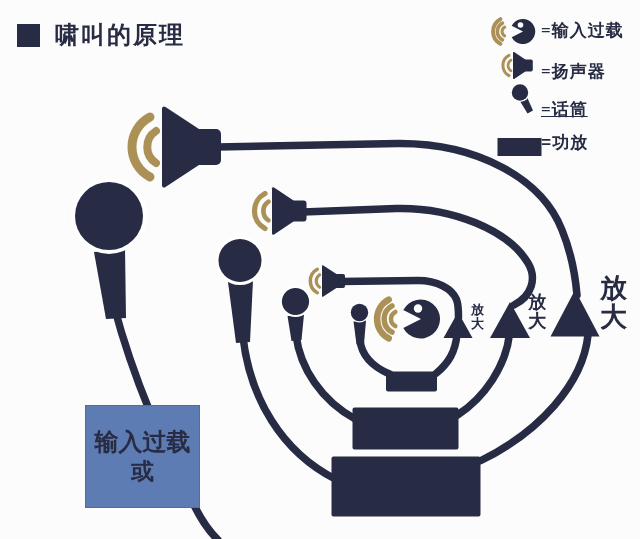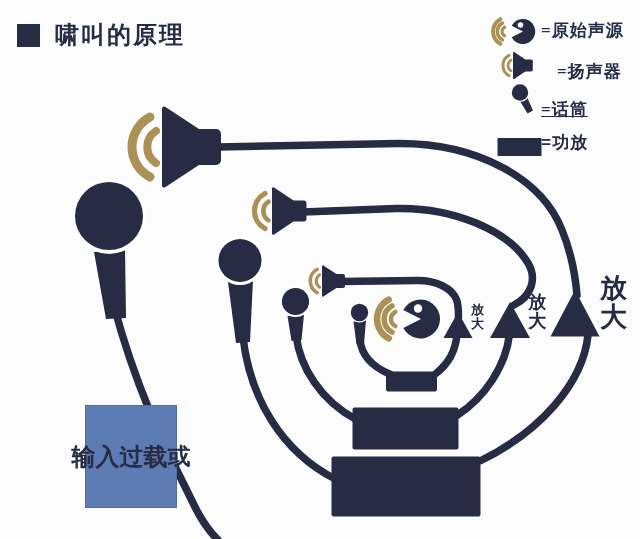--- a/index.html
+++ b/index.html
@@ -19,32 +19,32 @@
   
   .f-ink{fill:var(--ink);}
   .f-white{fill:#fff;}
   .s-gold{stroke:var(--gold);fill:none;}
   .cable{stroke:var(--ink);fill:none;stroke-width:7.5;stroke-linecap:round;}
   
   .title-square{left:17px;top:24px;width:23px;height:23px;background:var(--ink);}
   .title-text{left:47px;top:19px;font-size:24px;font-weight:bold;letter-spacing:2px;white-space:nowrap;padding-left:8px;}
   
   .legend-label{left:541px;font-size:17px;font-weight:bold;white-space:nowrap;letter-spacing:1px;}
-  .ll-0{top:19px;} .ll-1{top:60px;margin-left:16px;} .ll-2{top:98px;text-decoration:underline;} .ll-3{top:131px;font-family:Liberation Mono, monospace;}
+  .ll-0{top:19px;} .ll-1{top:60px;} .ll-2{top:98px;text-decoration:underline;} .ll-3{top:131px;font-family:Liberation Mono, monospace;}
   
   .amplify{font-weight:bold;width:1.15em;line-height:1.08;text-align:center;word-break:break-all;}
   .amp-1{left:470px;top:303px;font-size:13px;}
   .amp-2{left:527px;top:293px;font-size:18px;}
   .amp-3{left:598px;top:274px;font-size:27px;}
   
   .overload-box{
-    left:85px;top:405px;width:92px;height:103px;
+    left:85px;top:405px;width:115px;height:103px;
     background:var(--boxblue);border:1px solid #4c6da5;
     box-sizing:border-box;
-    display:flex;justify-content:center;align-items:center;
+    display:flex;flex-direction:column;justify-content:center;align-items:center;
     z-index:3;
   }
   .overload-line{font-weight:bold;line-height:30px;white-space:nowrap;color:var(--ink);}
   .ol-1{font-size:24px;} .ol-2{font-size:23px;} .ol-3{font-size:24px;letter-spacing:1px;}
   svg{position:absolute;left:0;top:0;z-index:1;}
   .abs{z-index:2;}
 </style>
 </head>
 <body>
 
@@ -137,21 +137,21 @@
     <path class="f-ink" d="M 519 99.5 L 526.5 96 L 533 110.5 L 527.5 113.5 Z"></path>
     <circle class="f-white" cx="520" cy="92.5" r="9.6"></circle>
     <circle class="f-ink" cx="520" cy="92.5" r="8.2"></circle>
   </g>
   <rect class="f-ink" x="497.5" y="138" width="44" height="18"></rect>
 </svg>
 
 <div class="abs title-square"></div>
 <div class="abs title-text">啸叫的原理</div>
 
-<div class="abs legend-label ll-0">=原始声源</div>
+<div class="abs legend-label ll-0">=输入过载</div>
 <div class="abs legend-label ll-1">=扬声器</div>
 <div class="abs legend-label ll-2">=话筒</div>
 <div class="abs legend-label ll-3">=功放</div>
 
 <div class="abs amplify amp-1">放大</div>
 <div class="abs amplify amp-2">放大</div>
 <div class="abs amplify amp-3">放大</div>
 
 <div class="abs overload-box">
   <div class="overload-line ol-1">输入过载</div>

